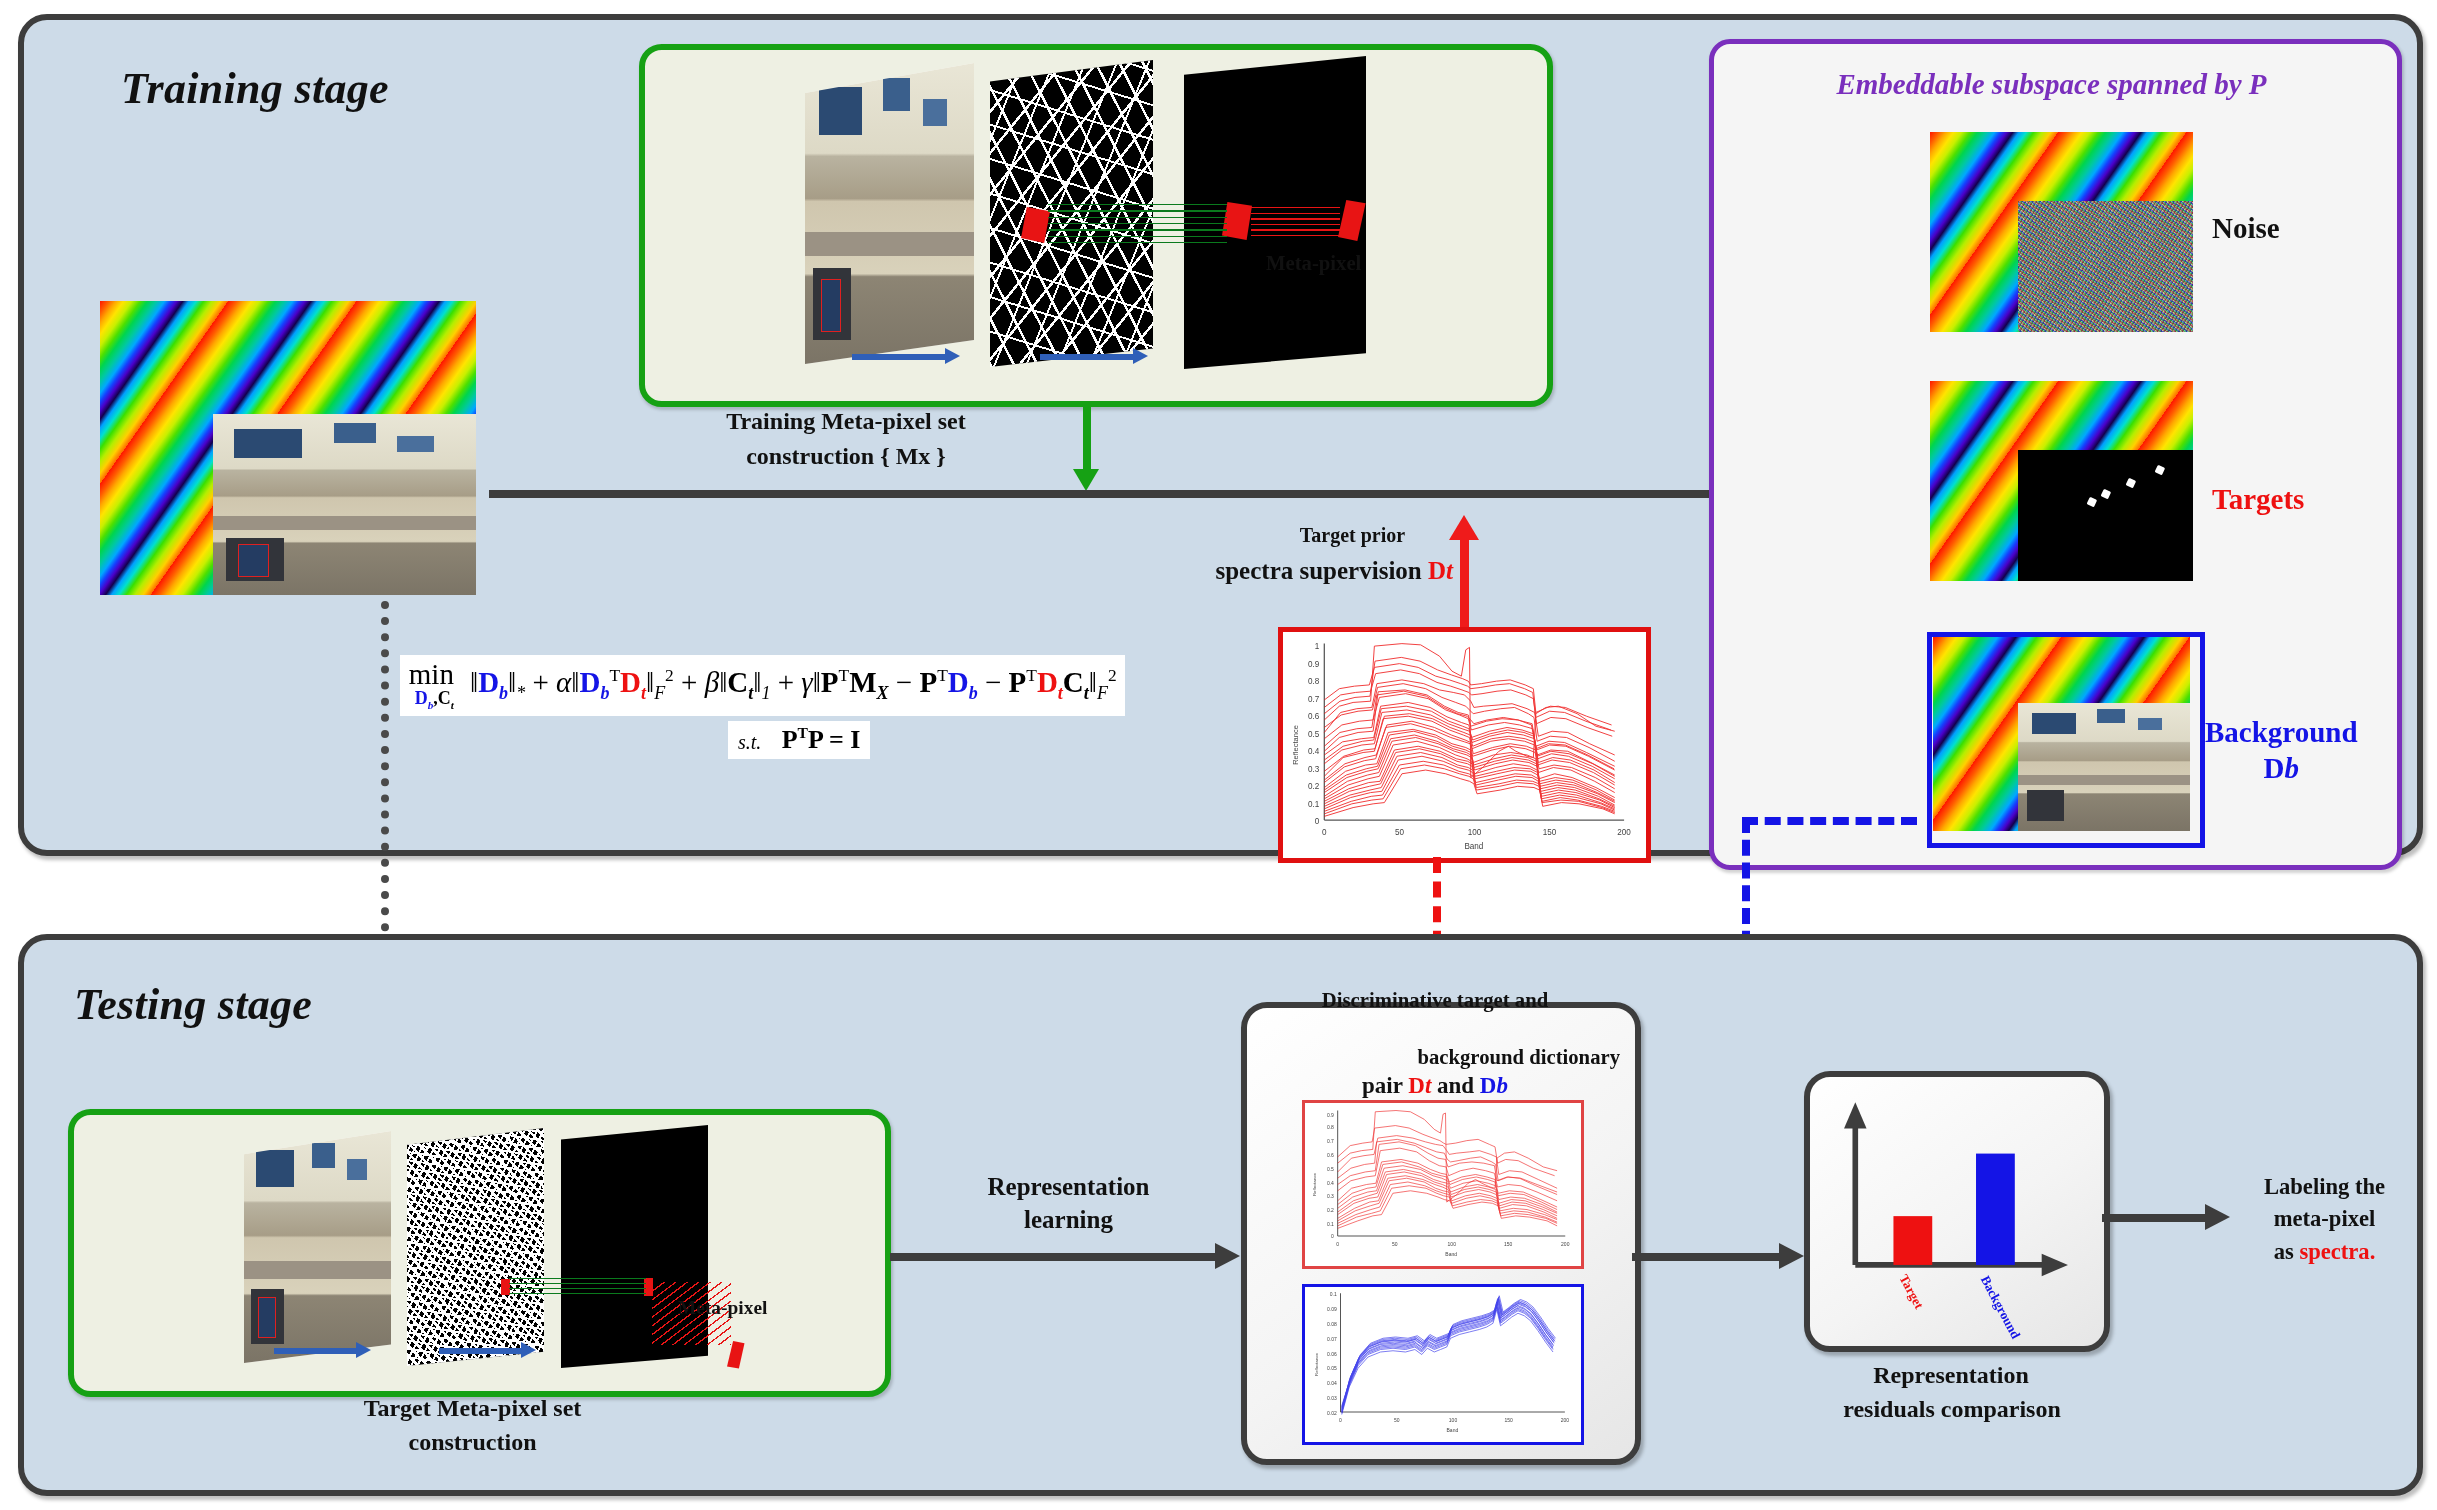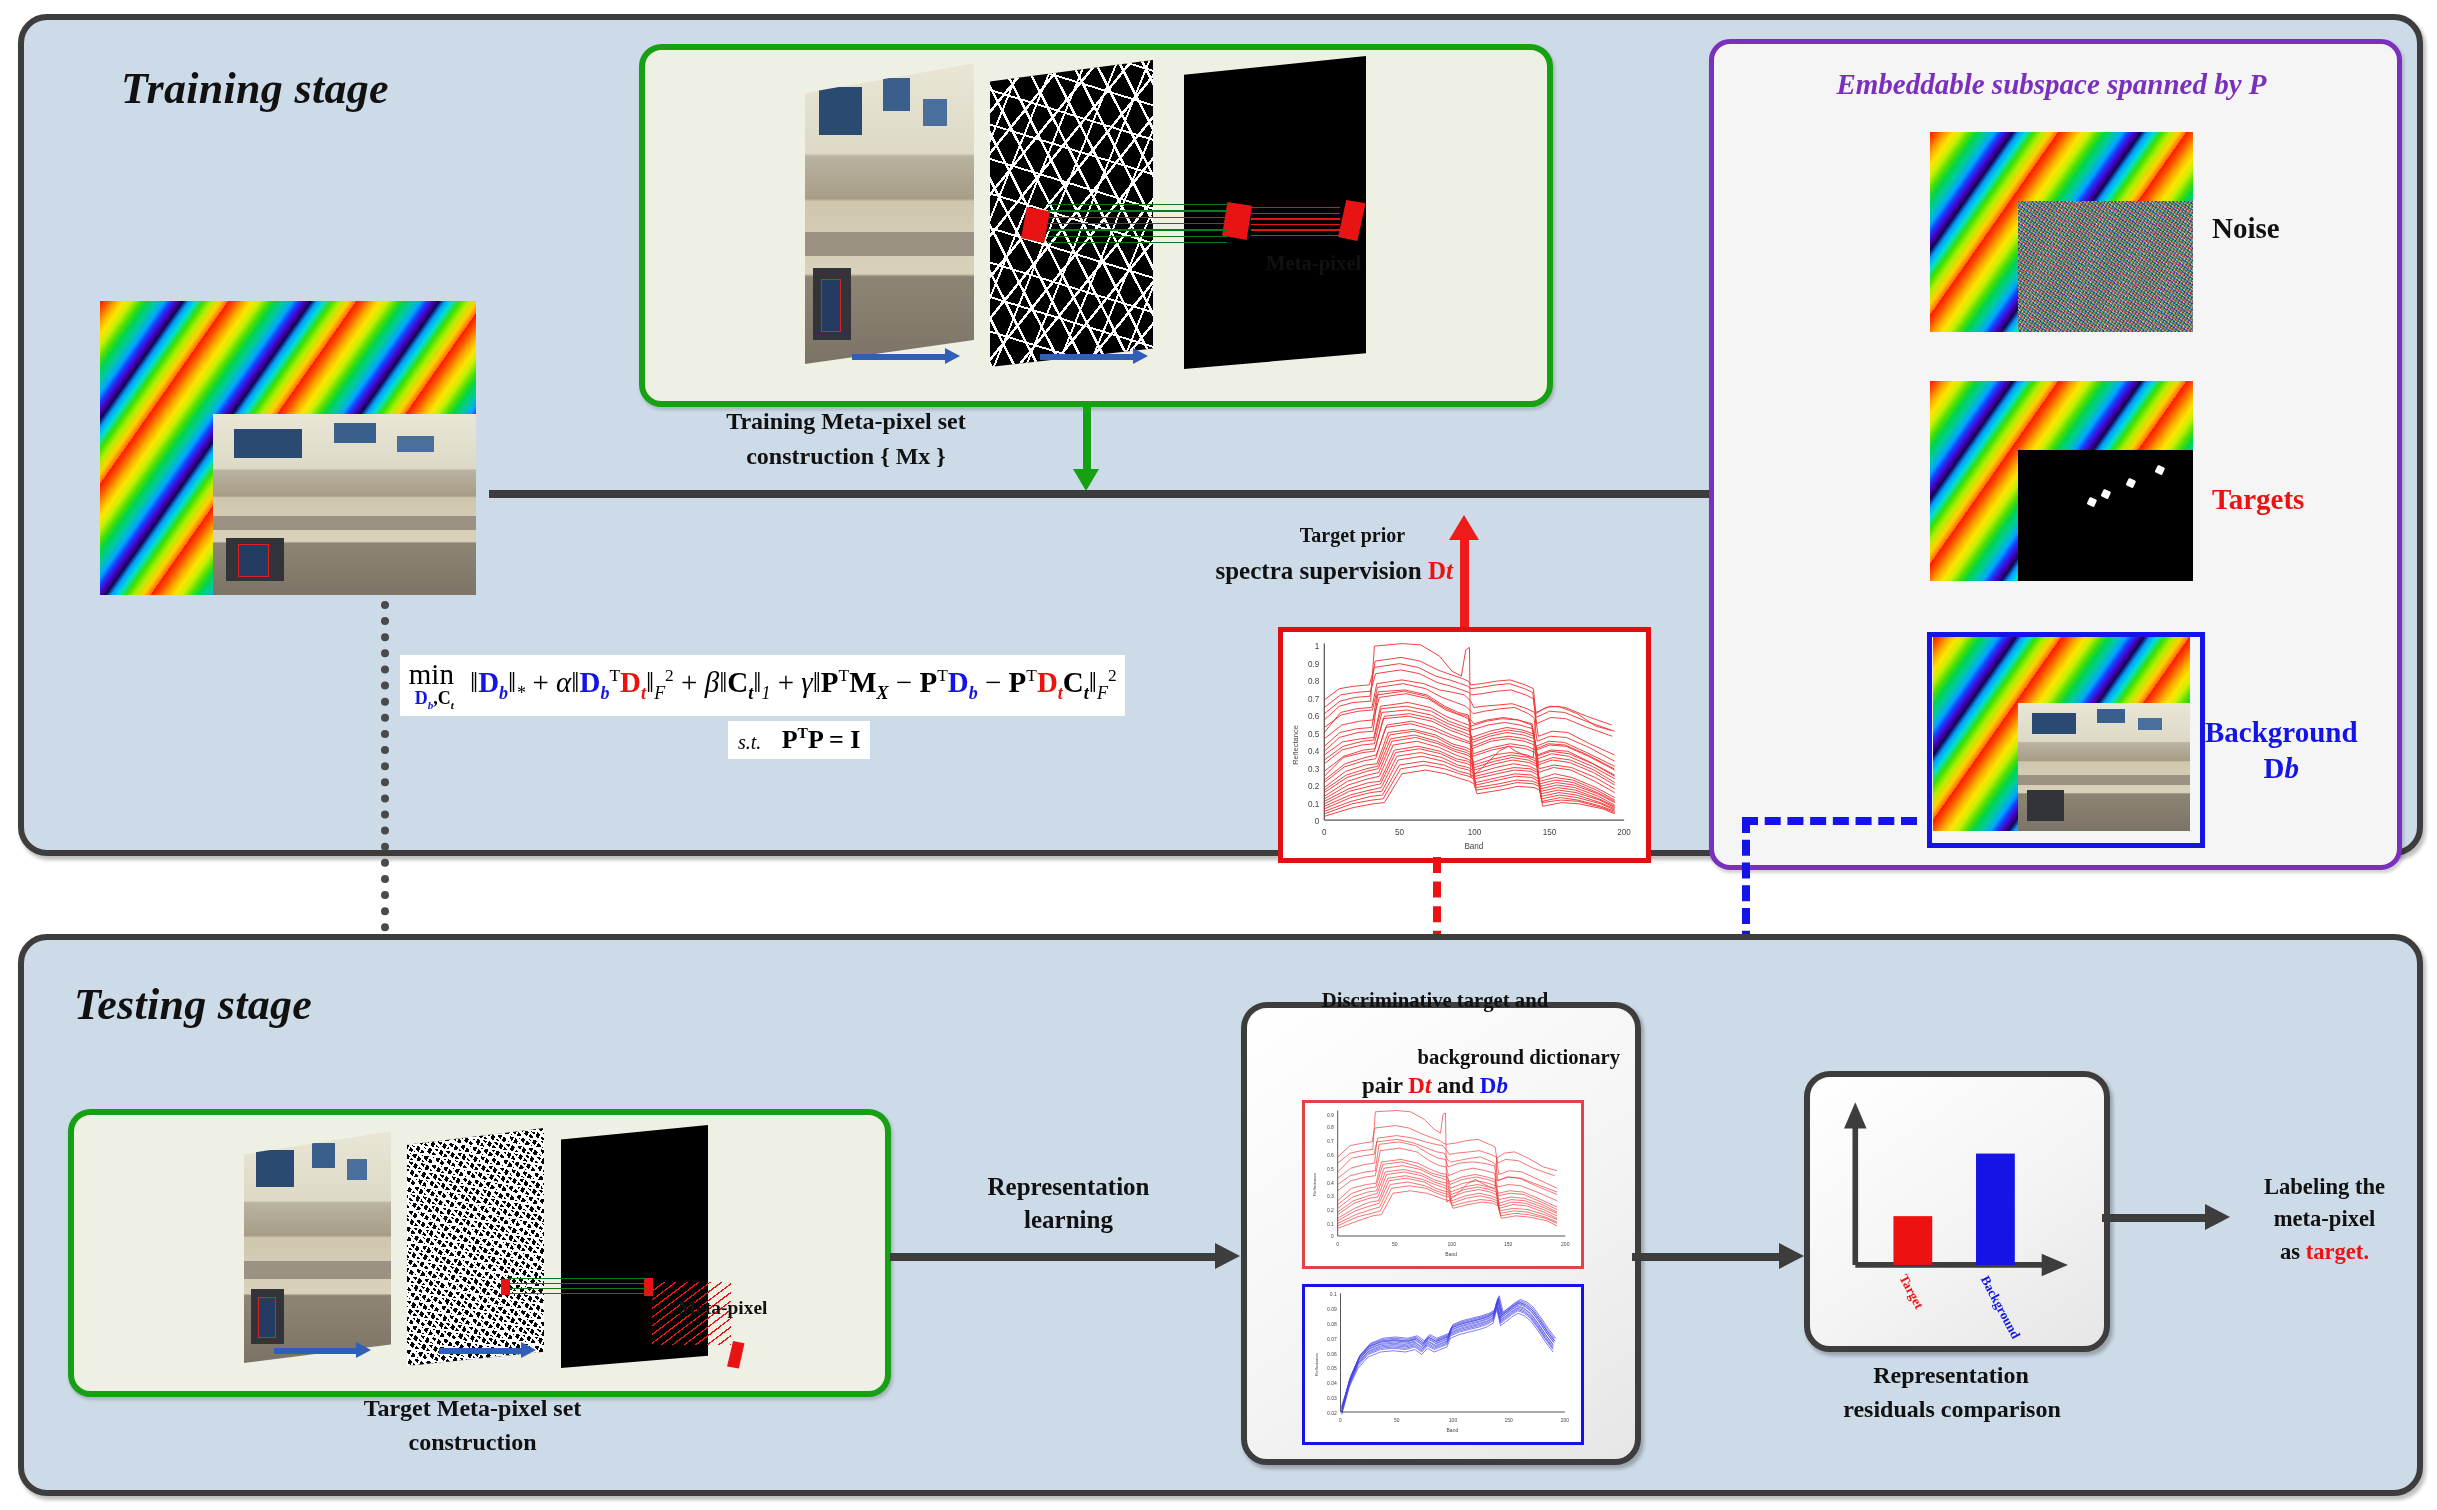--- a/index.html
+++ b/index.html
@@ -502,15 +502,15 @@
 
 <div class="cap abs" style="left:1804px;top:1361px;width:294px;font-size:24px;">Representation</div>
 <div class="cap abs" style="left:1789px;top:1395px;width:326px;font-size:24px;">residuals comparison</div>
 
 <div class="hline" style="left:2102px;top:1214px;width:103px;height:8.1px;"></div>
 <div class="ahead-r" style="left:2205px;top:1204px;"></div>
 
 <div class="cap abs" style="left:2237px;top:1173px;width:175px;font-size:22.6px;">Labeling the</div>
 <div class="cap abs" style="left:2237px;top:1205px;width:175px;font-size:22.6px;">meta-pixel</div>
 <div class="cap abs" style="left:2237px;top:1238px;width:175px;font-size:22.6px;">
-  <span>as </span><span class="red">target.</span>
+  <span>as </span><span class="red">spectra.</span>
 </div>
 
 
 </body></html>

